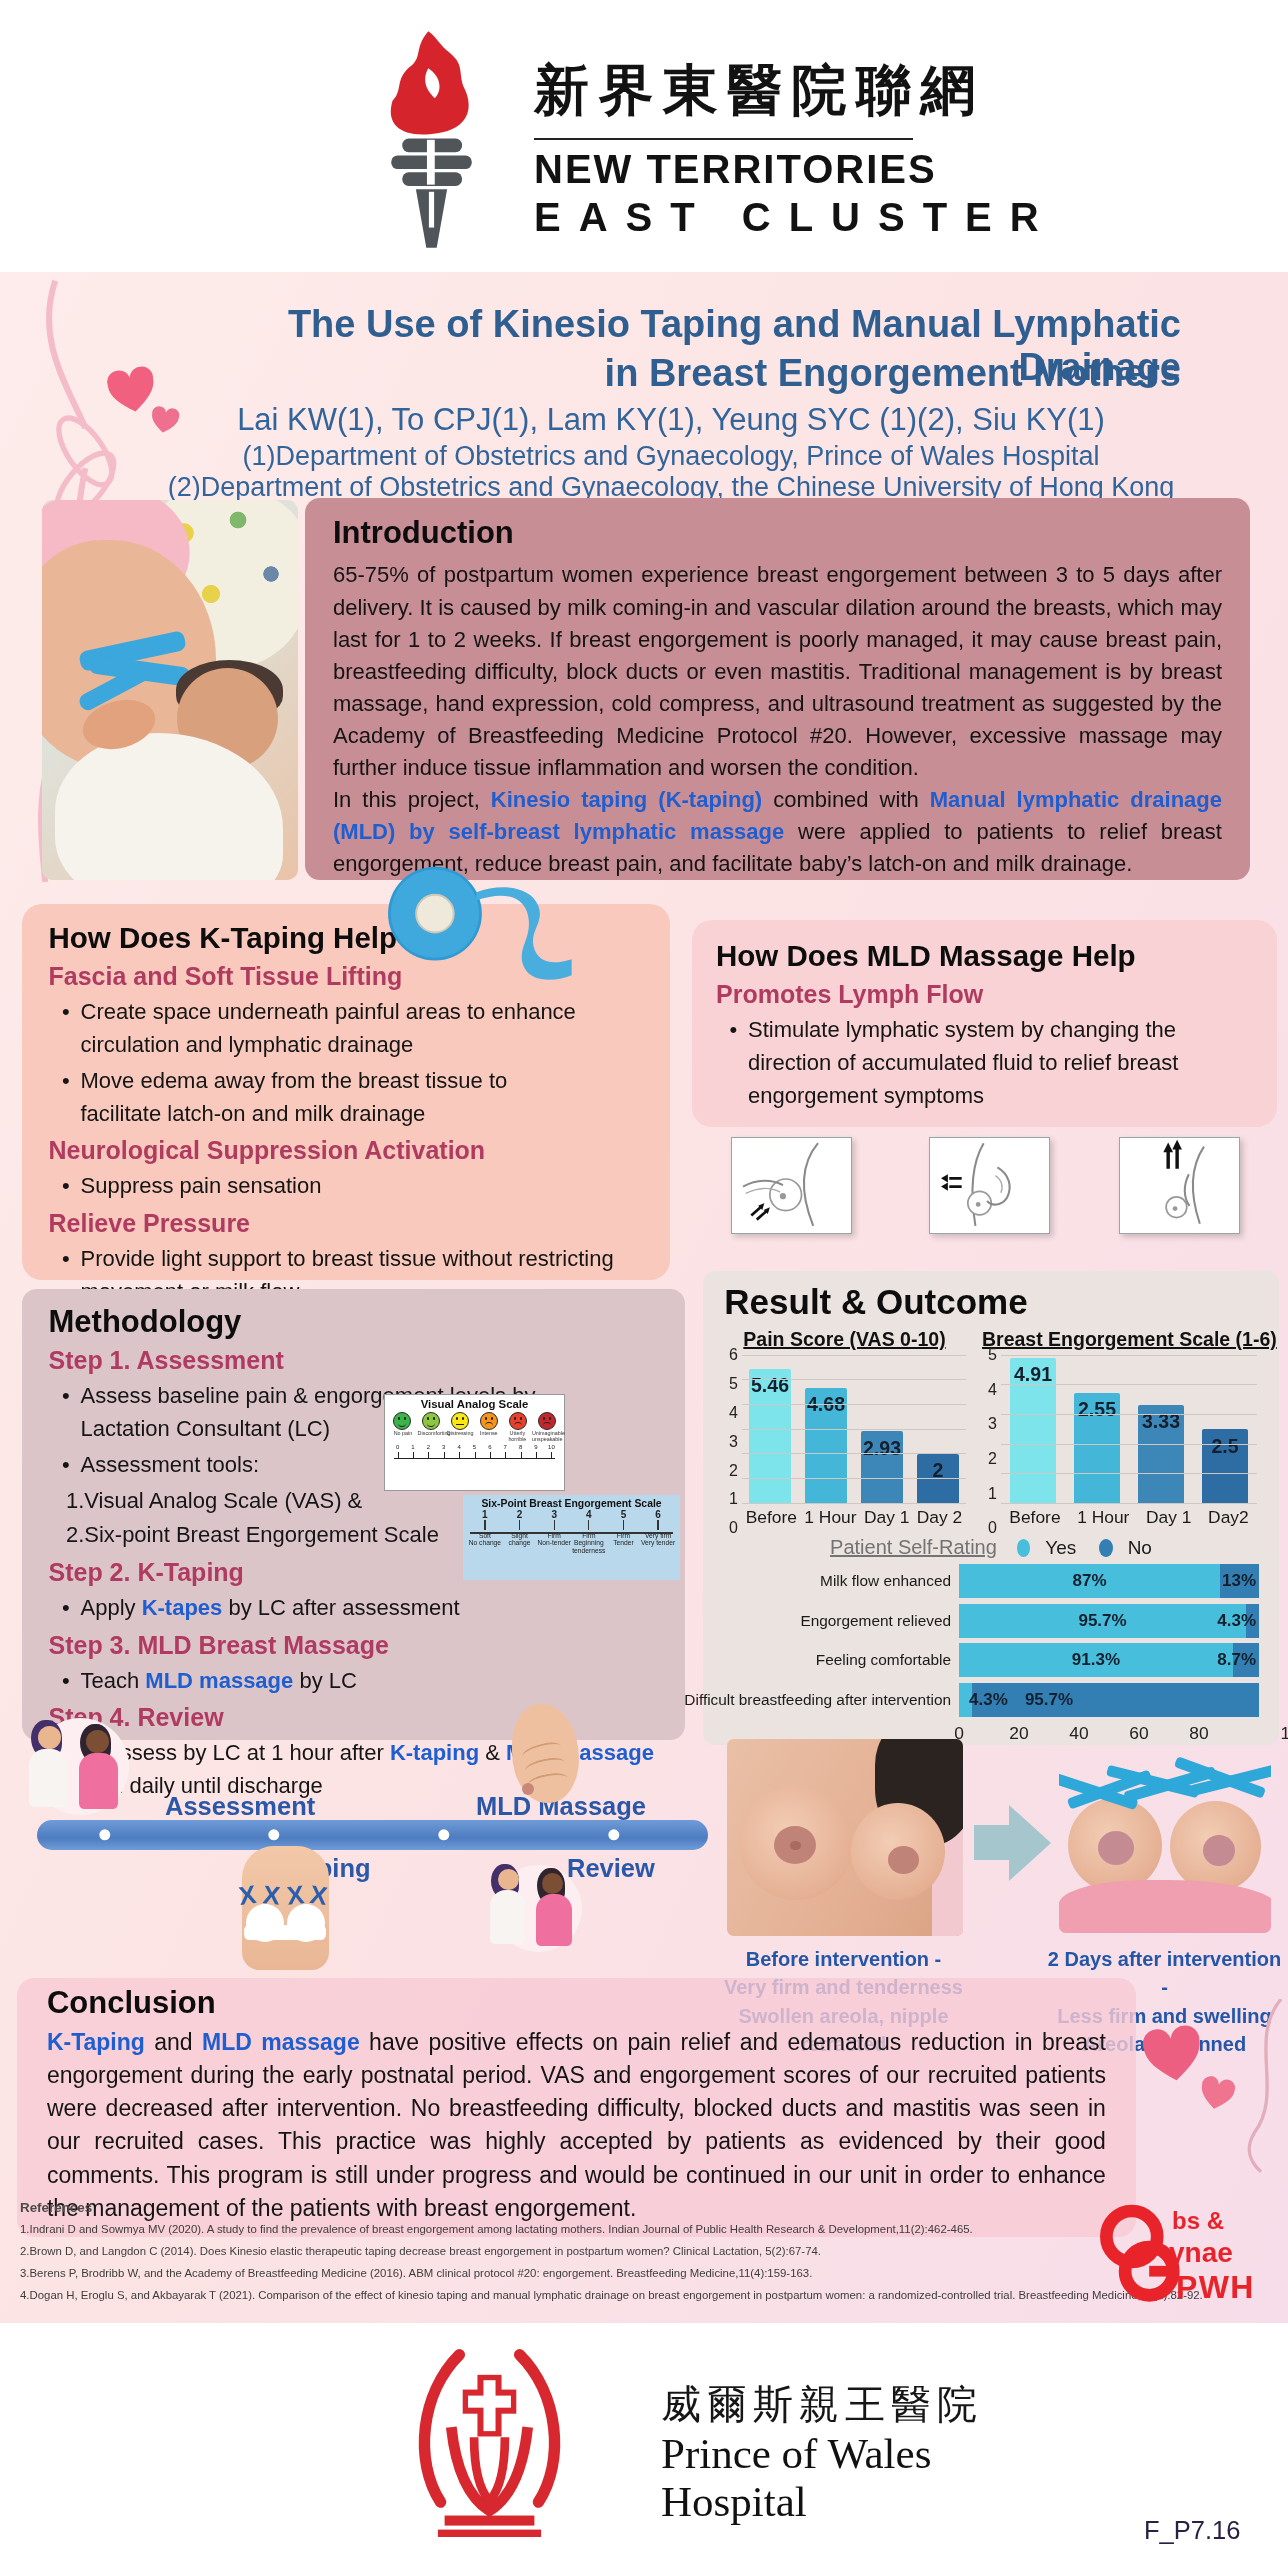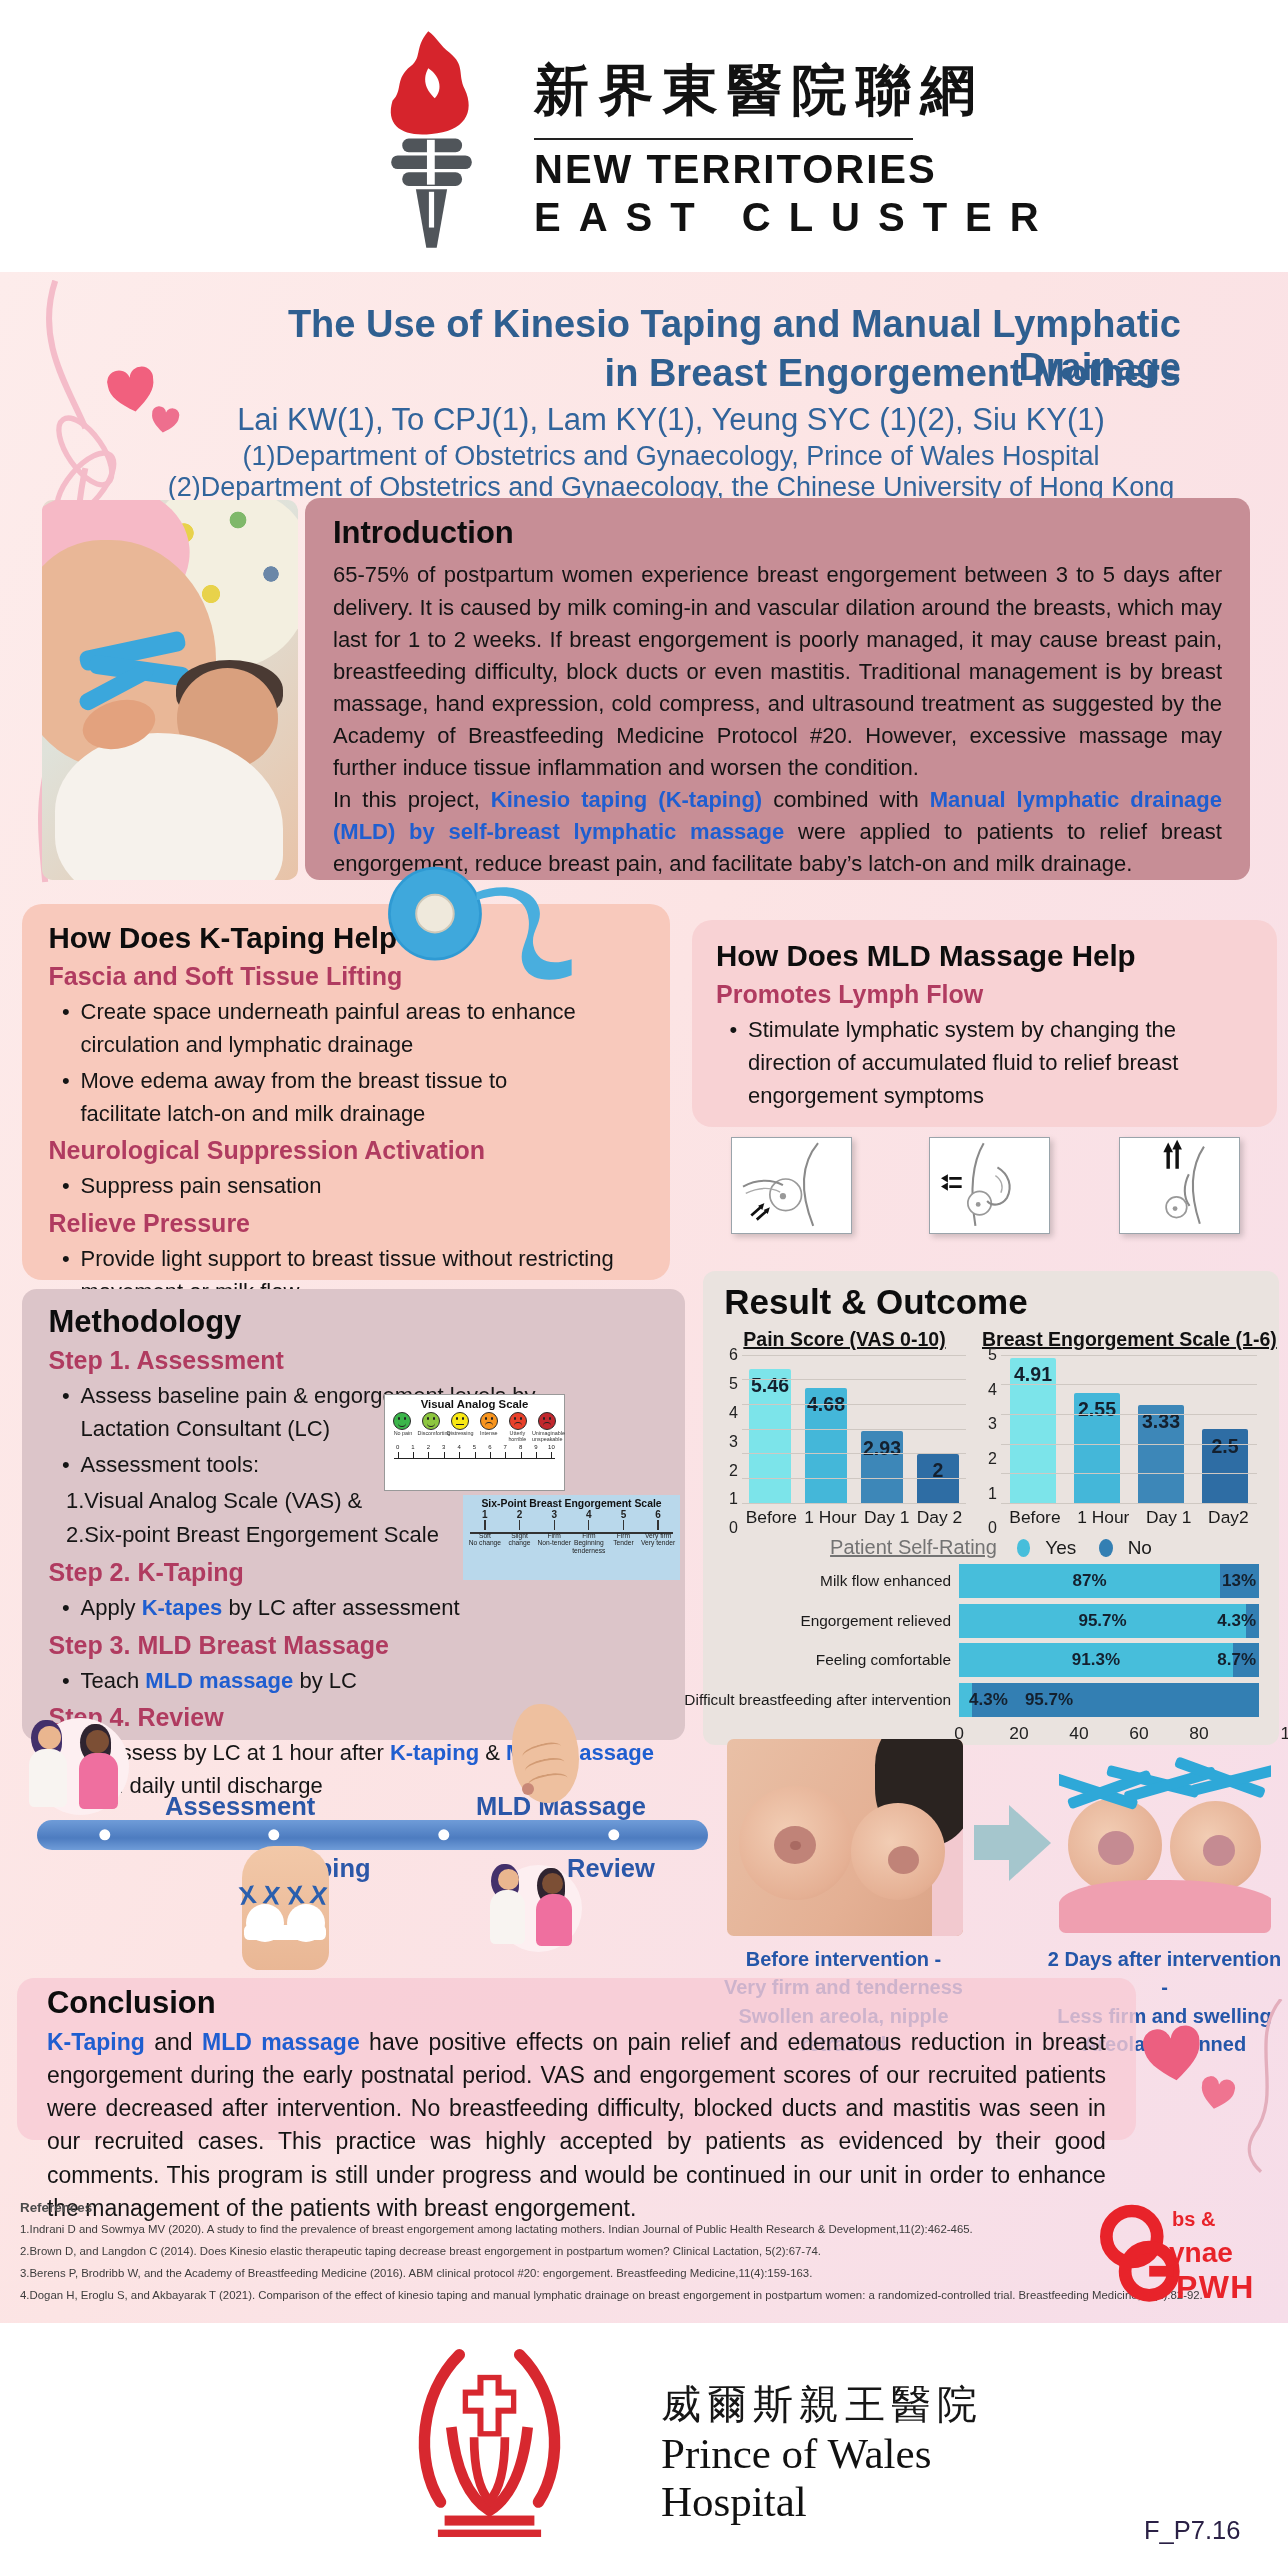--- a/index.html
+++ b/index.html
@@ -176,34 +176,34 @@
   .pa-fabric{position:absolute;left:0;bottom:-6.7px;width:221px;height:60px;background:#ef9fb0;border-radius:40% 50% 0 0;}
   .tape-strip{position:absolute;background:#2ea8d8;border-radius:4px;}
   #arrow{position:absolute;left:974px;top:1805px;}
   .arrow-rect{position:absolute;left:0;top:20px;width:35px;height:35px;background:#a5c6cd;}
   .arrow-tri{position:absolute;left:35px;top:0;width:0;height:0;border-top:38px solid transparent;border-bottom:38px solid transparent;border-left:42px solid #a5c6cd;}
   .caption{position:absolute;text-align:center;font-size:20px;font-weight:700;color:#2456a8;line-height:1.42;}
   #cap-before{left:716px;top:1945px;width:255px;}
   #cap-after{left:1047px;top:1945px;width:235px;}
 
   
-  #conc-panel{position:absolute;left:17.4px;top:1978px;width:1119px;height:162px;background:rgba(248,202,212,0.8);border-radius:17.4px;
+  #conc-panel{position:absolute;left:17.4px;top:1978px;width:1119px;height:259px;background:rgba(248,202,212,0.8);border-radius:17.4px;
     padding:6.7px 29.5px;box-sizing:border-box;}
   #conc-panel h2{margin:0 0 5.4px 0;font-size:31px;color:#0d0d0d;}
   #conc-text{font-size:23px;line-height:1.44;color:#141414;text-align:justify;width:1059px;}
 
   
   #refs{position:absolute;left:20px;top:2200px;width:1087px;}
   #refs-heading{font-size:13.4px;font-weight:700;color:#4a4a4a;margin-bottom:2.7px;}
   .ref-item{font-size:11.4px;color:#3c3c3c;line-height:1.95;white-space:nowrap;}
 
   
   #og-logo{position:absolute;left:1097px;top:2204px;width:168px;height:111px;}
   .og-text{position:absolute;color:#e8232a;font-weight:800;line-height:1;}
-  #og-t1{left:75px;top:5.4px;font-size:20px;}
+  #og-t1{left:75px;top:5.4px;font-size:24px;}
   #og-t2{left:72px;top:35px;font-size:28px;}
   #og-t3{left:79px;top:67px;font-size:32px;letter-spacing:1.3px;}
 
   
   #footer{position:absolute;left:0;top:2323px;width:1288px;height:253px;background:#fff;}
   #pwh-emblem{position:absolute;left:399px;top:17px;}
   #pwh-cn{position:absolute;left:661px;top:54px;font-family:"Liberation Serif",serif;font-size:40px;letter-spacing:6px;color:#161616;}
   #pwh-en1{position:absolute;left:661px;top:106px;font-family:"Liberation Serif",serif;font-size:43px;color:#111;}
   #pwh-en2{position:absolute;left:661px;top:154px;font-family:"Liberation Serif",serif;font-size:43px;color:#111;}
   #f-code{position:absolute;left:1144px;top:193px;font-size:25.5px;color:#2a2045;}

